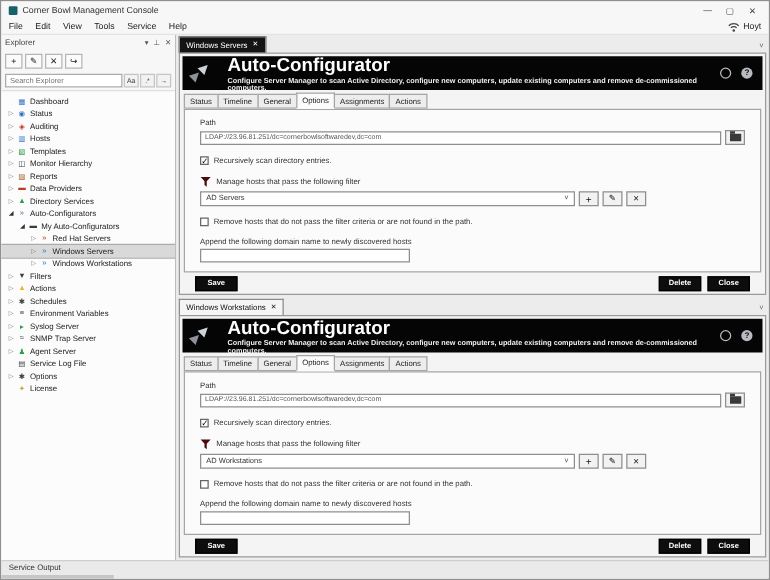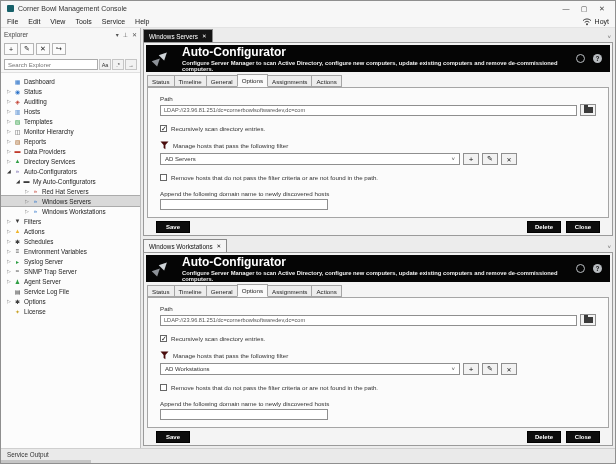--- a/index.html
+++ b/index.html
@@ -50,21 +50,21 @@
   .doc-tab .tab-close{font-size:5.5px;}
   .strip-chevron{position:absolute;right:2px;bottom:2px;font-size:6px;color:#666;}
   .panel{flex:1;background:#f4f4f4;border:1px solid #9a9a9a;display:flex;flex-direction:column;min-height:0;margin-bottom:2px;}
 
   .banner{height:27px;background:#050505;margin:2px;display:flex;align-items:center;padding:0 8px;flex:0 0 auto;}
   .banner-logo{position:relative;width:20px;height:18px;flex:0 0 auto;margin-right:8px;}
   .banner-logo i{position:absolute;font-style:normal;font-size:10px;transform:rotate(-45deg);line-height:1;}
   .banner-logo .a1{left:-1px;top:6px;color:#8d9298;}
   .banner-logo .a2{left:6px;top:0;color:#cdd2d6;}
   .banner-text{flex:1;min-width:0;}
-  .banner-title{color:#fff;font-size:12px;font-weight:bold;}
+  .banner-title{color:#fff;font-size:15px;font-weight:bold;}
   .banner-sub{color:#f0f0f0;font-size:5.8px;font-weight:bold;margin-top:1px;}
   .ring{width:9px;height:9px;border:1.5px solid #b8bcc0;border-radius:50%;margin:0 8px 0 6px;flex:0 0 auto;}
   .help{width:9px;height:9px;background:#b8bcc0;border-radius:50%;color:#111;font-size:6.5px;font-weight:bold;display:flex;align-items:center;justify-content:center;flex:0 0 auto;}
 
   .inner-tabs{height:13px;display:flex;align-items:flex-end;padding:0 3px;flex:0 0 auto;}
   .itab{height:12px;display:flex;align-items:center;padding:0 4px;font-size:6.2px;color:#222;background:#ededed;border:1px solid #a5a5a5;margin-right:-1px;}
   .itab.active{background:#fbfbfb;height:13px;border-bottom:1px solid #fbfbfb;position:relative;z-index:2;}
 
   .content{flex:1;margin:0 3px;background:#fbfbfb;border:1px solid #a5a5a5;border-top:1px solid #a5a5a5;padding:4px 12px 4px 12px;min-height:0;}
   .flabel{font-size:6.2px;color:#333;margin-top:3px;}

